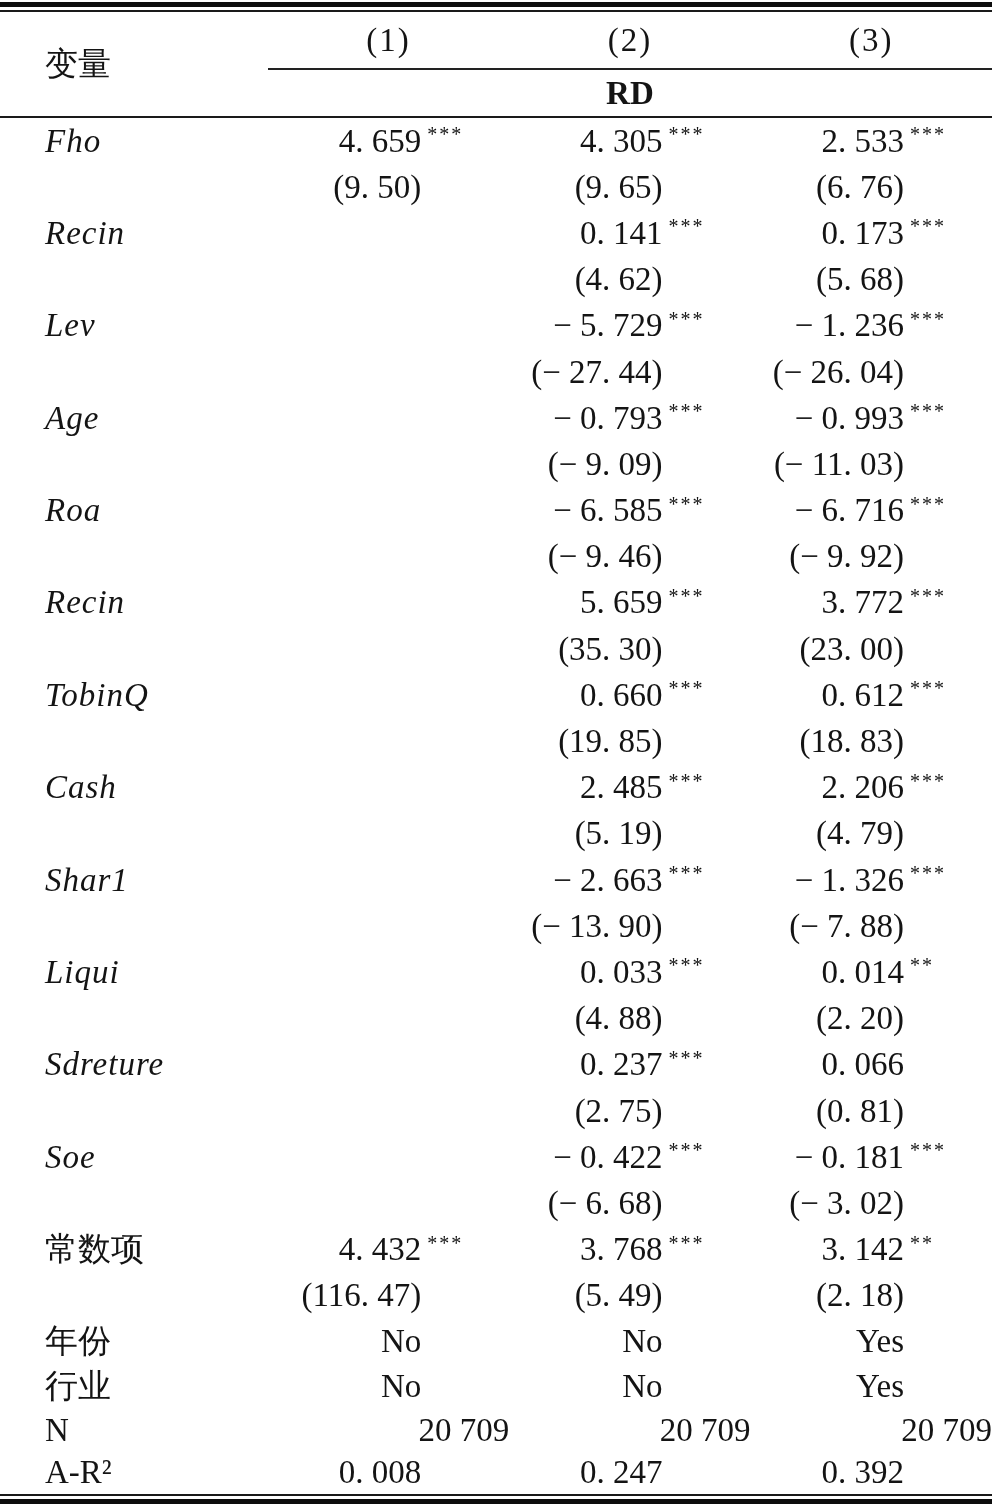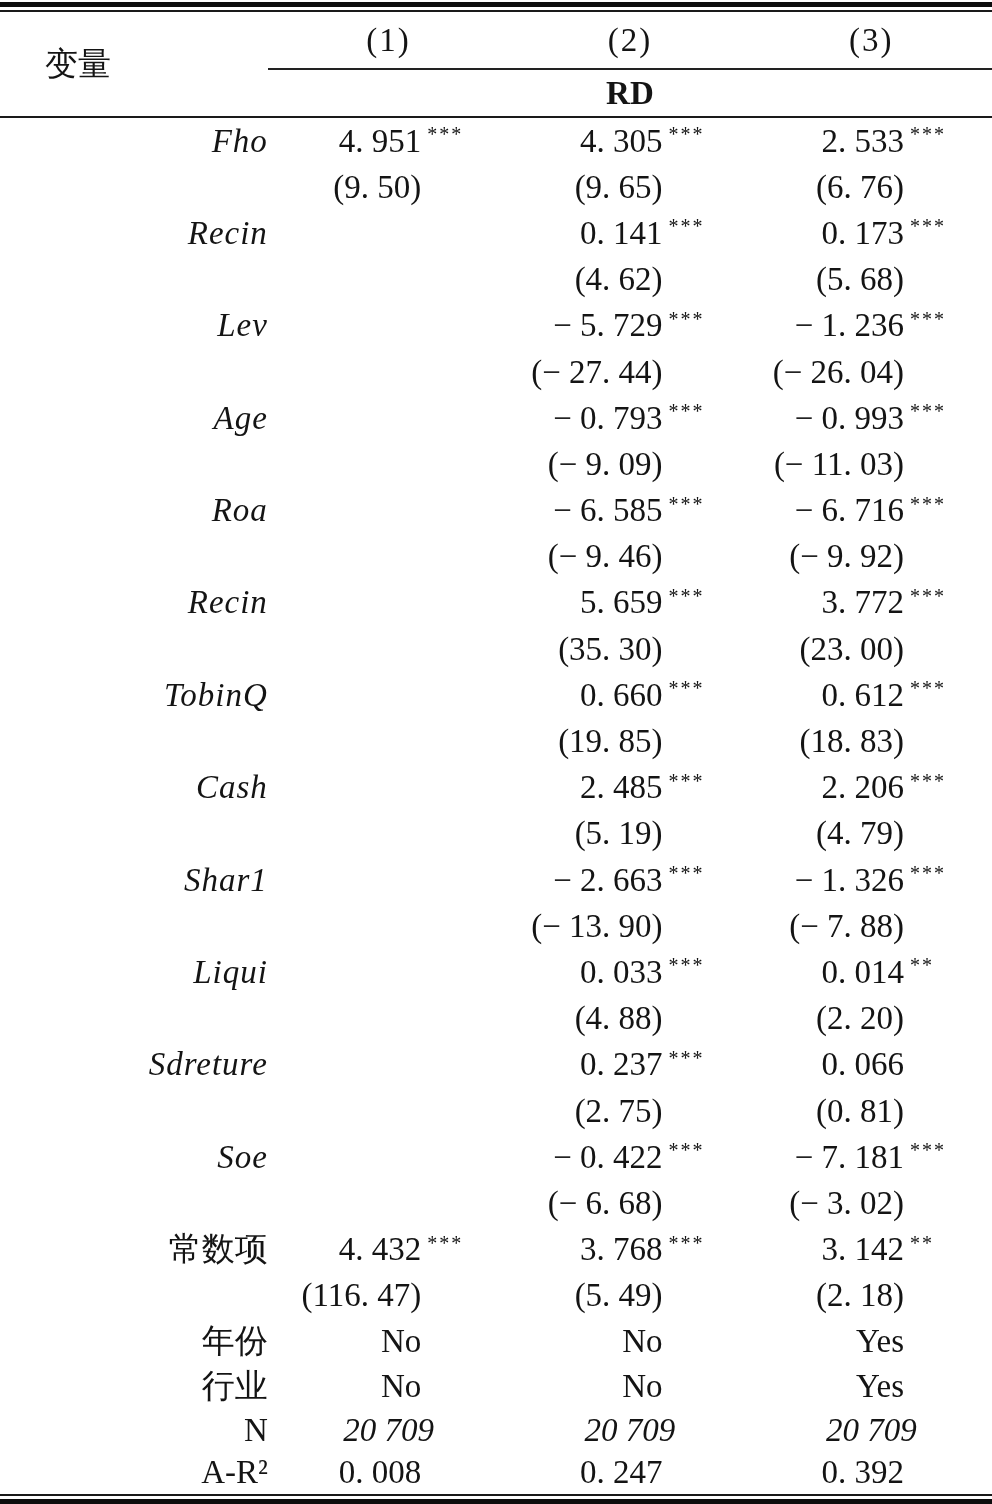--- a/index.html
+++ b/index.html
@@ -22,31 +22,31 @@
   th, td { padding: 0; font-weight: normal; font-size: 33px; vertical-align: middle; }
 
   
   tr.h-top th { height: 56px; }
   tr.h-top th.colnum { text-align: center; border-bottom: 2px solid #222; letter-spacing: 2px; }
   tr.h-span th { height: 46px; text-align: center; font-weight: bold; }
   th.varhead { text-align: left; padding-left: 45px; border-bottom: none; }
   thead { border-bottom: 2px solid #1a1a1a; }
 
   
-  td.lab { text-align: right; padding-left: 45px; }
+  td.lab { text-align: left; padding-left: 45px; }
   td.lab.it { font-style: italic; letter-spacing: 1px; }
   tr.coef-row td, tr.t-row td { height: 46px; }
   tr.info-row td { height: 42px; }
 
   td.val { position: relative; text-align: right; padding-right: 88px; white-space: nowrap; }
   td.val .stars {
     position: absolute; left: calc(100% - 82px); top: 5px;
     font-size: 20px; letter-spacing: 2px;
   }
-  td.val.align-left { text-align: center; padding-left: 0px; padding-right: 0; font-style: italic; }
+  td.val.align-left { text-align: right; padding-left: 0px; padding-right: 0; }
 </style>
 </head>
 <body>
 
 <div class="sheet">
   <div class="rule rule-thick"></div>
   <div class="rule rule-gap"></div>
   <div class="rule rule-thin"></div>
 
   <table>
@@ -63,21 +63,21 @@
         <th class="colnum">(2)</th>
         <th class="colnum">(3)</th>
       </tr>
       <tr class="h-span">
         <th colspan="3">RD</th>
       </tr>
     </thead>
     <tbody id="table-body">
   <tr class="coef-row">
     <td class="lab it">Fho</td>
-    <td class="val"><span class="num">4. 951</span><span class="stars">***</span></td>
+    <td class="val"><span class="num">4. 659</span><span class="stars">***</span></td>
     <td class="val"><span class="num">4. 305</span><span class="stars">***</span></td>
     <td class="val"><span class="num">2. 533</span><span class="stars">***</span></td>
   </tr>
   <tr class="t-row">
     <td class="lab"></td>
     <td class="val">(9. 50)</td>
     <td class="val">(9. 65)</td>
     <td class="val">(6. 76)</td>
   </tr>
 
@@ -208,21 +208,21 @@
     <td class="lab"></td>
     <td class="val"></td>
     <td class="val">(2. 75)</td>
     <td class="val">(0. 81)</td>
   </tr>
 
   <tr class="coef-row">
     <td class="lab it">Soe</td>
     <td class="val"></td>
     <td class="val"><span class="num">− 0. 422</span><span class="stars">***</span></td>
-    <td class="val"><span class="num">− 7. 181</span><span class="stars">***</span></td>
+    <td class="val"><span class="num">− 0. 181</span><span class="stars">***</span></td>
   </tr>
   <tr class="t-row">
     <td class="lab"></td>
     <td class="val"></td>
     <td class="val">(− 6. 68)</td>
     <td class="val">(− 3. 02)</td>
   </tr>
 
   <tr class="coef-row">
     <td class="lab">常数项</td>

